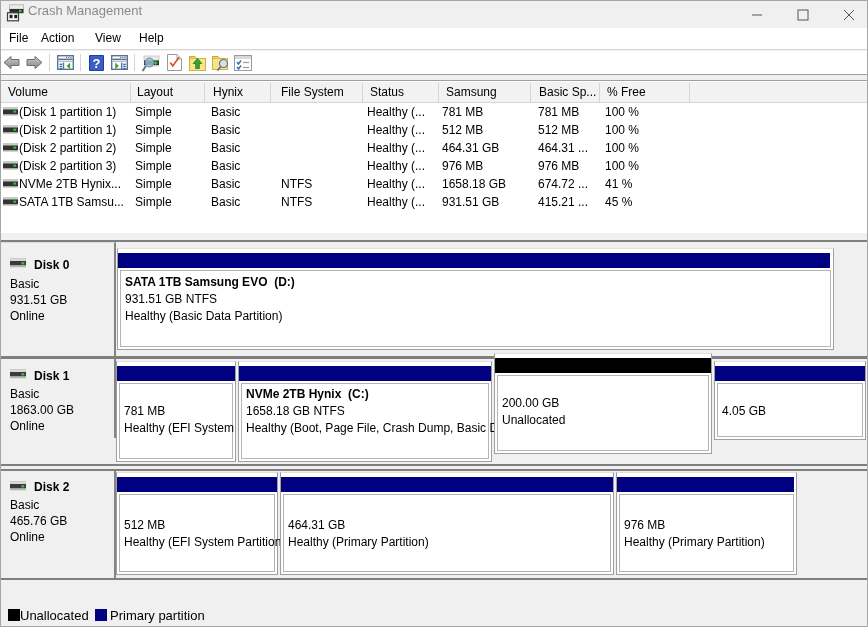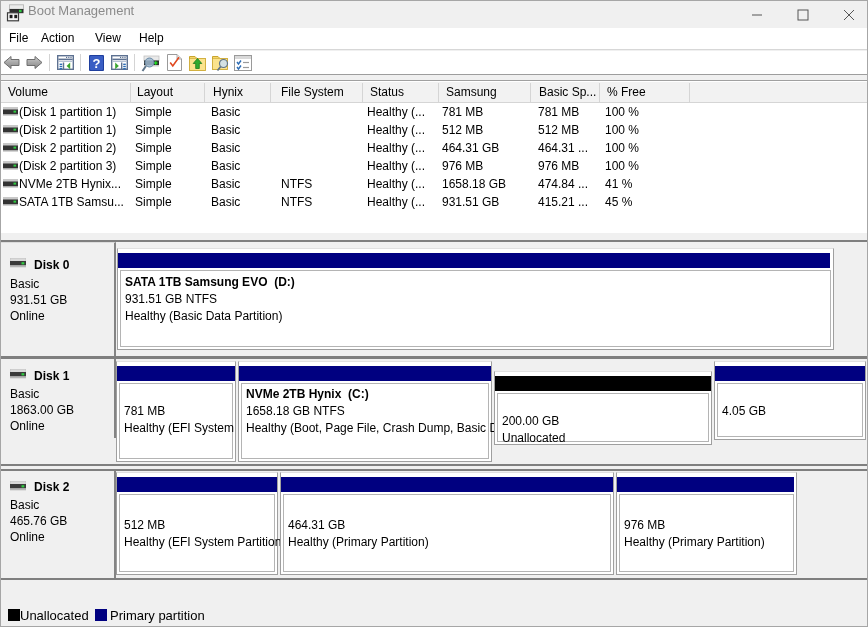--- a/index.html
+++ b/index.html
@@ -44,21 +44,21 @@
 <body>
 <div id="titlebar">
   <svg class="abs" style="left:5px;top:3px" width="19" height="18" viewBox="0 0 19 18">
     <rect x="3.5" y="0.8" width="14" height="4.4" fill="#ececec" stroke="#b5b5b5" stroke-width="0.9"></rect>
     <rect x="3.5" y="5" width="14" height="4.2" fill="#2d2d2d"></rect>
     <rect x="13" y="5.8" width="2.6" height="2.4" fill="#2ecc40"></rect>
     <rect x="1.5" y="8.8" width="11" height="8" fill="#f5f5f5" stroke="#3c3c3c" stroke-width="1.2"></rect>
     <rect x="3.6" y="10.8" width="2.9" height="3.4" fill="#1b1b1b"></rect>
     <rect x="8.3" y="10.8" width="2.9" height="3.4" fill="#1b1b1b"></rect>
   </svg>
-  <div id="title-text">Boot Management</div>
+  <div id="title-text">Crash Management</div>
   <svg class="abs" style="left:746px;top:0" width="120" height="28" viewBox="0 0 120 28">
     <line x1="5" y1="14" x2="15" y2="14" stroke="#555" stroke-width="1"></line>
     <rect x="51" y="9" width="10" height="10" fill="none" stroke="#555" stroke-width="1"></rect>
     <line x1="97" y1="9" x2="107" y2="19" stroke="#555" stroke-width="1"></line>
     <line x1="107" y1="9" x2="97" y2="19" stroke="#555" stroke-width="1"></line>
   </svg>
 </div>
 
 <div id="menubar">
   <span style="left:8px">File</span>
@@ -242,21 +242,21 @@
         <rect x="0" y="2.5" width="15" height="4.5" fill="#333"></rect>
         <rect x="10.5" y="3.6" width="2.6" height="2" fill="#2ecc40"></rect>
         <rect x="0" y="7" width="15" height="1.5" fill="#aaa"></rect>
       </svg>
     <span style="left:18px">NVMe 2TB Hynix...</span>
       <span style="left:134px">Simple</span>
       <span style="left:210px">Basic</span>
       <span style="left:280px">NTFS</span>
       <span style="left:366px">Healthy (...</span>
       <span style="left:441px">1658.18 GB</span>
-      <span style="left:537px">474.84 ...</span>
+      <span style="left:537px">674.72 ...</span>
       <span style="left:604px">41 %</span>
   </div>
   <div class="lrow" style="top:112px">
     <svg class="abs vdicon" style="left:2px;top:4px" width="15" height="10" viewBox="0 0 15 10">
         <rect x="0" y="0" width="15" height="3" fill="#c8c8c8"></rect>
         <rect x="0" y="2.5" width="15" height="4.5" fill="#333"></rect>
         <rect x="10.5" y="3.6" width="2.6" height="2" fill="#2ecc40"></rect>
         <rect x="0" y="7" width="15" height="1.5" fill="#aaa"></rect>
       </svg>
     <span style="left:18px">SATA 1TB Samsu...</span>
@@ -312,21 +312,21 @@
 <div class="part" style="left:116px;top:361px;width:120px;height:101px">
   <div class="pbar"></div>
   <div class="pinner"></div>
   <div class="ptext" style="top:24px"><br>781 MB<br>Healthy (EFI System Partition)</div>
 </div>
 <div class="part" style="left:238px;top:361px;width:254px;height:101px">
   <div class="pbar"></div>
   <div class="pinner"></div>
   <div class="ptext" style="top:24px"><b>NVMe 2TB Hynix  (C:)</b><br>1658.18 GB NTFS<br>Healthy (Boot, Page File, Crash Dump, Basic Data Partition)</div>
 </div>
-<div class="part" style="left:494px;top:371px;width:218px;height:74px">
+<div class="part" style="left:494px;top:353px;width:218px;height:101px">
   <div class="pbar unalloc"></div>
   <div class="pinner"></div>
   <div class="ptext" style="top:24px"><br>200.00 GB<br>Unallocated</div>
 </div>
 <div class="part" style="left:714px;top:361px;width:152px;height:79px">
   <div class="pbar"></div>
   <div class="pinner"></div>
   <div class="ptext" style="top:24px"><br>4.05 GB<br></div>
 </div>
 

